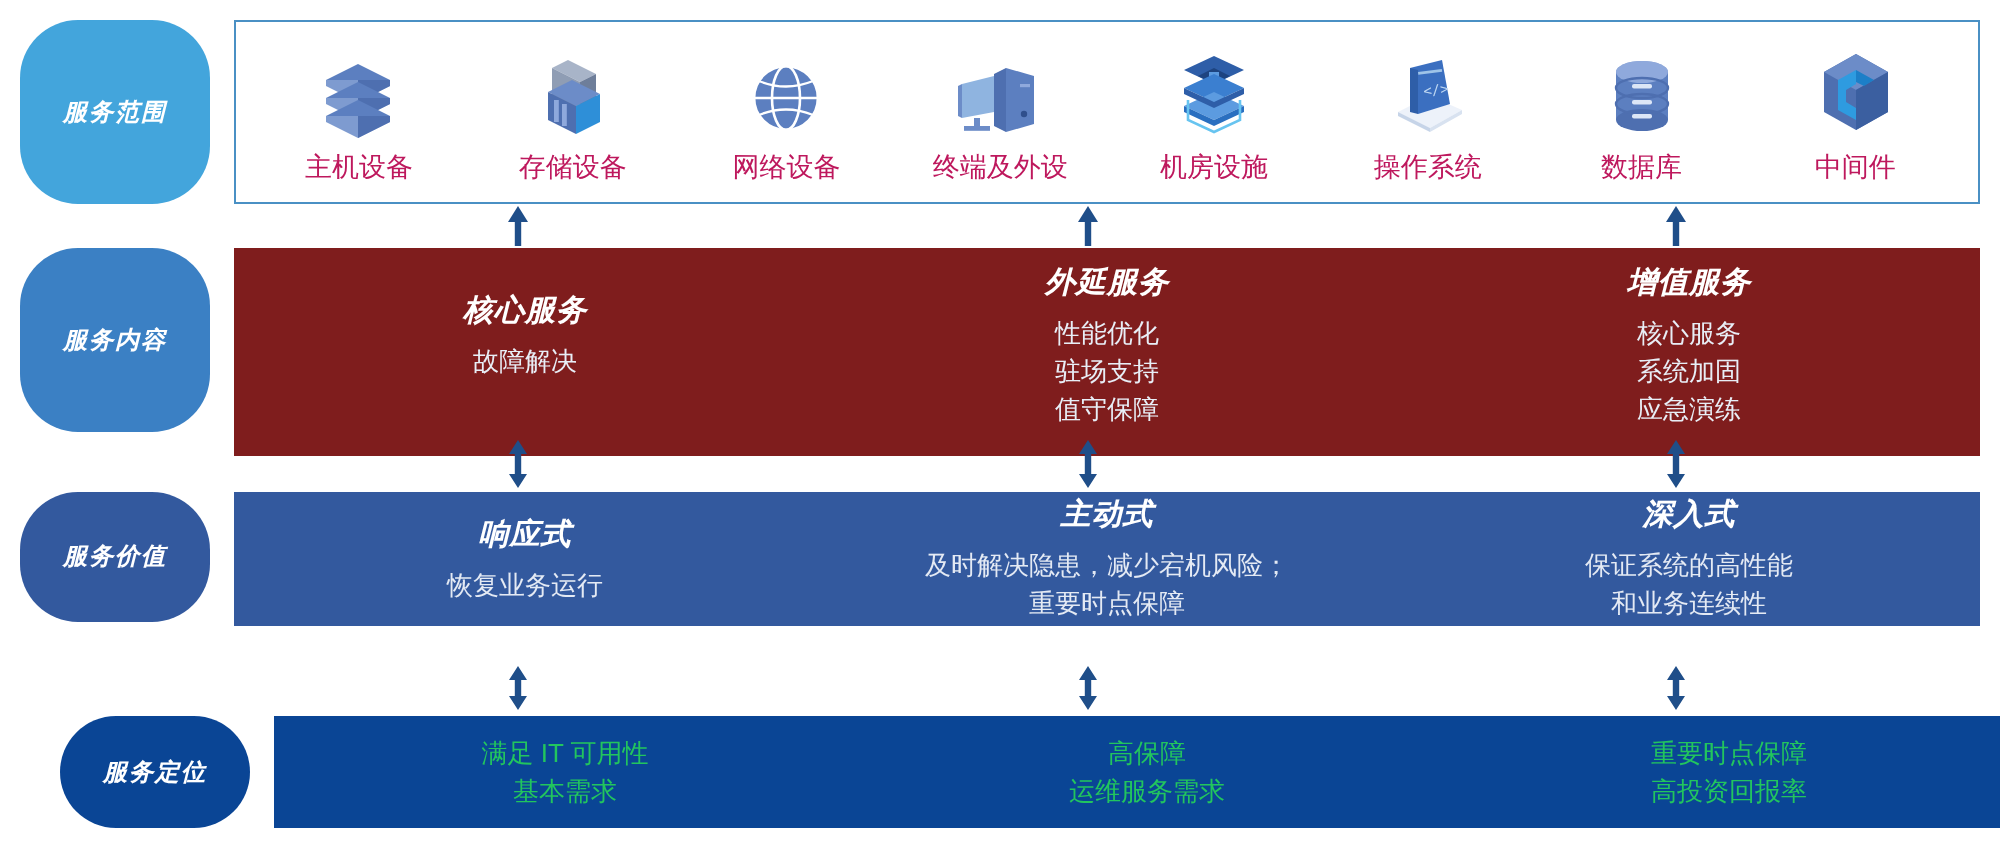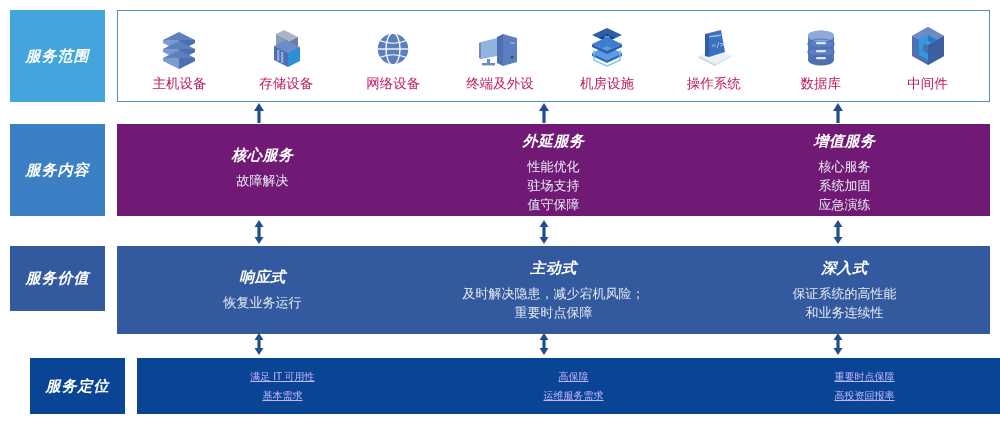--- a/index.html
+++ b/index.html
@@ -10,22 +10,23 @@
     overflow:hidden;
   }
   .canvas{position:relative;width:1000px;height:424px;}
 
   
   .row{position:absolute;left:0;width:1000px;}
   .label-box{
     position:absolute;left:10px;width:95px;
     display:flex;align-items:center;justify-content:center;
     color:#ffffff;font-weight:bold;font-style:italic;
-    font-size:15px;letter-spacing:1px;
+    font-size:12px;letter-spacing:1px;
     box-sizing:border-box;
+    border-radius:29px;
   }
   .band{
     position:absolute;left:117px;right:10px;
     box-sizing:border-box;
   }
 
   
   #row1{top:10px;height:92px;}
   #row1 .label-box{top:0;height:92px;background:#43A5DC;}
   #row1 .band{
@@ -38,43 +39,43 @@
     flex:1 1 0;
     display:flex;flex-direction:column;align-items:center;justify-content:flex-end;
     height:100%;padding-bottom:8px;
   }
   .scope-icon{height:46px;display:flex;align-items:flex-end;justify-content:center;margin-bottom:5px;}
   .scope-label{font-size:13.5px;color:#be185d;white-space:nowrap;}
 
   
   #row2{top:124px;height:92px;}
   #row2 .label-box{top:0;height:92px;background:#3B80C4;}
-  #row2 .band{top:0;height:92px;background:#701a75;}
+  #row2 .band{top:0;height:104px;background:#7f1d1d;}
 
   
   #row3{top:246px;height:84px;}
   #row3 .label-box{top:0;height:65px;background:#33599E;}
-  #row3 .band{top:0;height:88px;background:#33599E;}
+  #row3 .band{top:0;height:67px;background:#33599E;}
 
   
   #row4{top:358px;height:56px;margin-left:20px;}
   #row4 .label-box{top:0;height:56px;background:#0A4595;}
   #row4 .band{top:0;height:56px;background:#0A4595;}
 
   
   .cols{position:absolute;inset:0;display:flex;}
   .col{flex:1 1 0;display:flex;flex-direction:column;align-items:center;justify-content:center;}
   .col.r2{justify-content:flex-start;padding-top:8px;}
   .col-title{
     color:#ffffff;font-weight:bold;font-style:italic;
     font-size:15px;letter-spacing:.5px;margin-bottom:6px;white-space:nowrap;
   }
   .col-line{color:#E8EEF6;font-size:13px;line-height:19px;white-space:nowrap;}
   .col.r3 .col-line{color:#E4EAF4;}
-  .col.r4 .col-line{color:#c4b5fd;font-size:10px;line-height:19px;text-decoration:underline;}
+  .col.r4 .col-line{color:#22c55e;font-size:13px;line-height:19px;}
 
   
   .arrow{position:absolute;width:14px;}
   .arrow svg{display:block;}
 </style>
 </head>
 <body>
 
 <div class="canvas">
 

